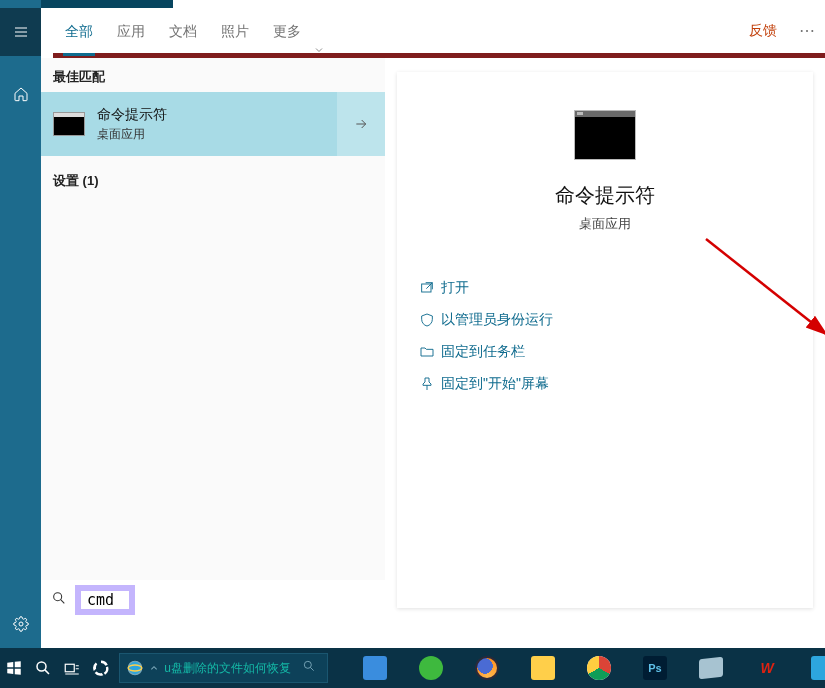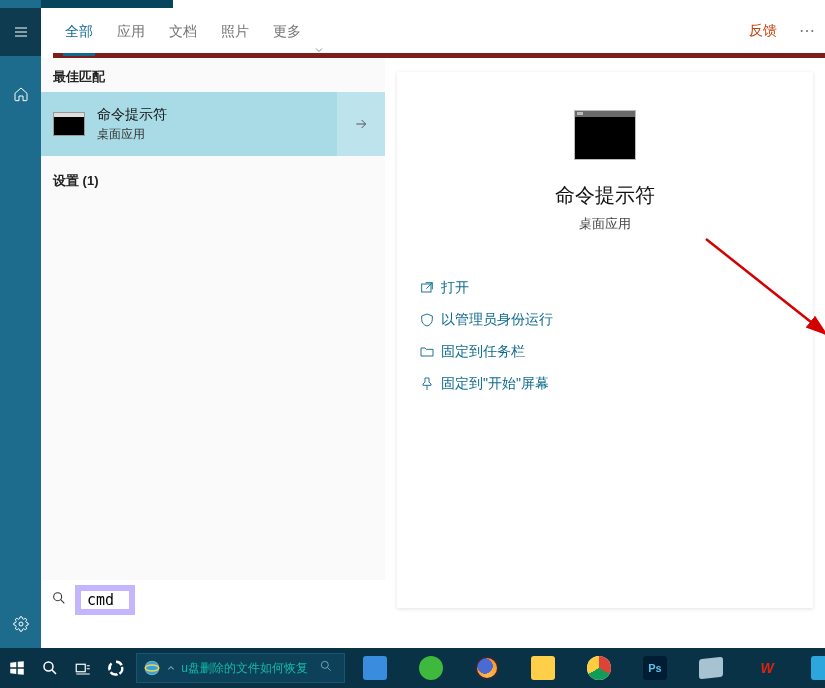--- a/index.html
+++ b/index.html
@@ -191,21 +191,21 @@
     background: #0d4159;
     border: 1px solid #1a5670;
     display: flex; align-items: center;
     padding: 0 6px;
     gap: 6px;
   }
   .addr-bar .ie-icon{ width:18px; height:18px; }
   .addr-bar .text { flex:1; color: #14b8a6; font-size: 12px; overflow:hidden; white-space:nowrap;}
   .addr-bar .search-btn { width: 24px; text-align:center; }
   .addr-bar svg { stroke:#7aa7b9; fill:none; stroke-width:1.6;}
-  .tb-apps { display: flex; margin-left: 18px; gap: 32px; align-items:center;}
+  .tb-apps { display: flex; margin-left: 35px; gap: 32px; align-items:center;}
   .tb-app { width: 24px; height: 24px; border-radius: 3px; cursor:pointer; display:flex;align-items:center;justify-content:center;}
   .tb-app.blue { background:#3a8dde;}
   .tb-app.green{ background:#3eb93e; border-radius:50%;}
   .tb-app.ff   { background:#2a2a3a; border-radius:50%; position:relative;}
   .tb-app.ff::after{content:'';position:absolute;inset:2px;border-radius:50%;background:radial-gradient(circle at 40% 40%,#4a6bd4 45%,transparent 46%),conic-gradient(#ff8c1a,#ffb84d,#ff6a00);}
   .tb-app.folder{ background:#ffcf4a;}
   .tb-app.chrome{ background:#fff; border-radius:50%; position:relative;}
   .tb-app.chrome::after{content:'';position:absolute;inset:0;border-radius:50%;background:conic-gradient(#db4437 0 120deg,#0f9d58 120deg 240deg,#ffcd40 240deg 360deg);}
   .tb-app.chrome::before{content:'';position:absolute;inset:6px;border-radius:50%;background:#4285f4;border:2px solid #fff;}
   .tb-app.ps   { background:#001d33; color:#5fc1e8; font-weight:bold; font-size:11px;}

